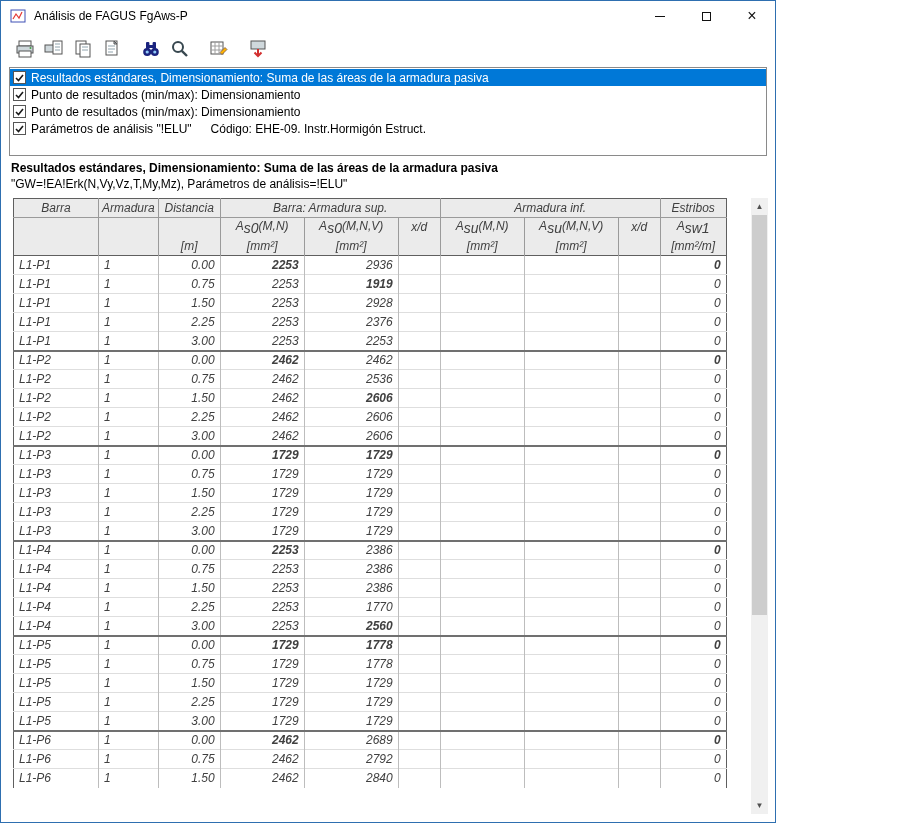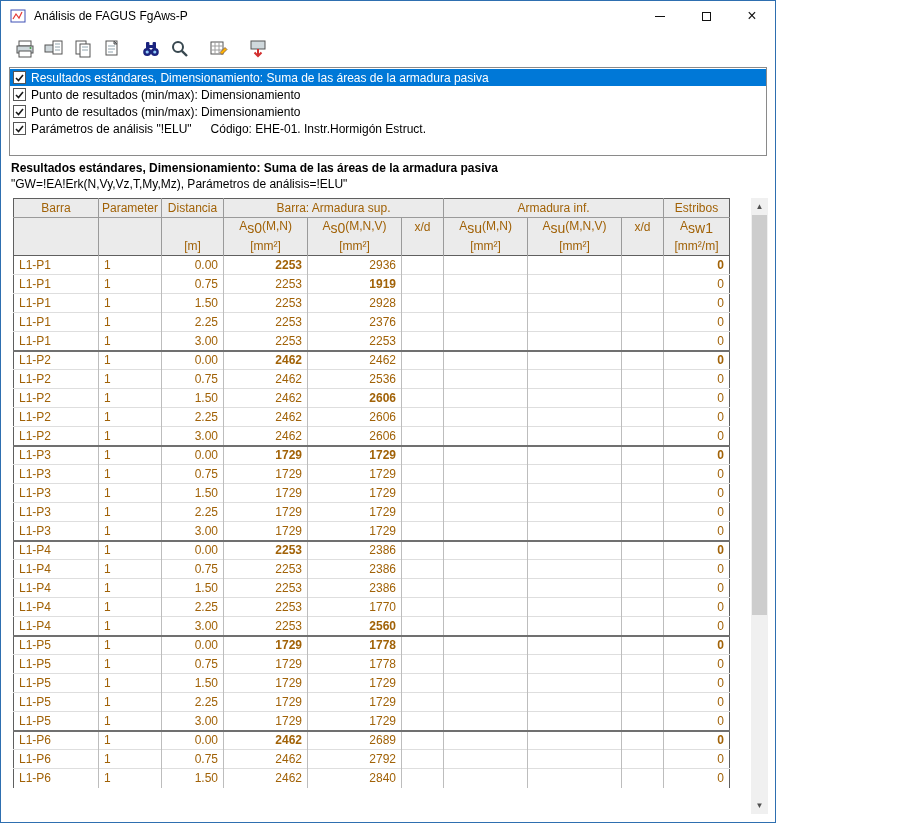--- a/index.html
+++ b/index.html
@@ -56,22 +56,22 @@
     display: flex; align-items: center; justify-content: center; flex: none;
   }
   .chk-code { margin-left: 14px; }
   
   .report-title { position: absolute; top: 160px; left: 10px; font-size: 12px; font-weight: bold; color: #000; white-space: nowrap; }
   .report-subtitle { position: absolute; top: 176px; left: 10px; font-size: 12px; color: #000; white-space: nowrap; }
   
   .data-table {
     position: absolute; top: 197px; left: 12px;
     border-collapse: collapse; table-layout: fixed;
-    font-size: 12px; color: #a16207;
-    border: 1px solid #5f5f5f; border-bottom: none;
+    font-size: 12px; color: #404040;
+    border: 1px solid #5f5f5f; border-bottom: none; font-style: italic;
   }
   thead { background: var(--header-bg, #ebebeb); }
   thead td {
     height: 19px; padding: 0 3px; text-align: center;
     overflow: hidden; white-space: nowrap; font-size: 12px;
   }
   thead { border-bottom: 1px solid #5f5f5f; }
   .bl { border-left: 1px solid #9a9a9a; }
   .bt { border-top: 1px solid #9a9a9a; }
   sub { font-size: 14px; }
@@ -221,21 +221,21 @@
         </span>
         <span>Punto de resultados (min/max): Dimensionamiento</span>
       </div>
       <div class="chk-item">
         <span class="checkbox">
           <svg width="11" height="11" viewBox="0 0 11 11">
             <polyline points="2,6 4.5,8.5 9,3" fill="none" stroke="#1a1a1a" stroke-width="1.6"></polyline>
           </svg>
         </span>
         <span>Parámetros de análisis "!ELU"</span>
-        <span class="chk-code">Código: EHE-01. Instr.Hormigón Estruct.</span>
+        <span class="chk-code">Código: EHE-09. Instr.Hormigón Estruct.</span>
       </div>
     </div>
 
   <div class="report-title">Resultados estándares, Dimensionamiento: Suma de las áreas de la armadura pasiva</div>
   <div class="report-subtitle">"GW=!EA!Erk(N,Vy,Vz,T,My,Mz), Parámetros de análisis=!ELU"</div>
 
   <table class="data-table">
     <colgroup>
       <col style="width:85px">
         <col style="width:54px">
@@ -244,21 +244,21 @@
         <col style="width:94px">
         <col style="width:42px">
       <col style="width:84px">
         <col style="width:94px">
         <col style="width:42px">
       <col style="width:66px">
     </colgroup>
     <thead>
       <tr>
         <td>Barra</td>
-        <td class="bl">Parameter</td>
+        <td class="bl">Armadura</td>
         <td class="bl">Distancia</td>
         <td class="bl" colspan="3">Barra: Armadura sup.</td>
         <td class="bl" colspan="3">Armadura inf.</td>
         <td class="bl">Estribos</td>
       </tr>
       <tr>
         <td class="bt"></td>
         <td class="bl bt"></td>
         <td class="bl bt"></td>
         <td class="bl bt"><span>A</span><sub>s0</sub><span>(M,N)</span></td>

